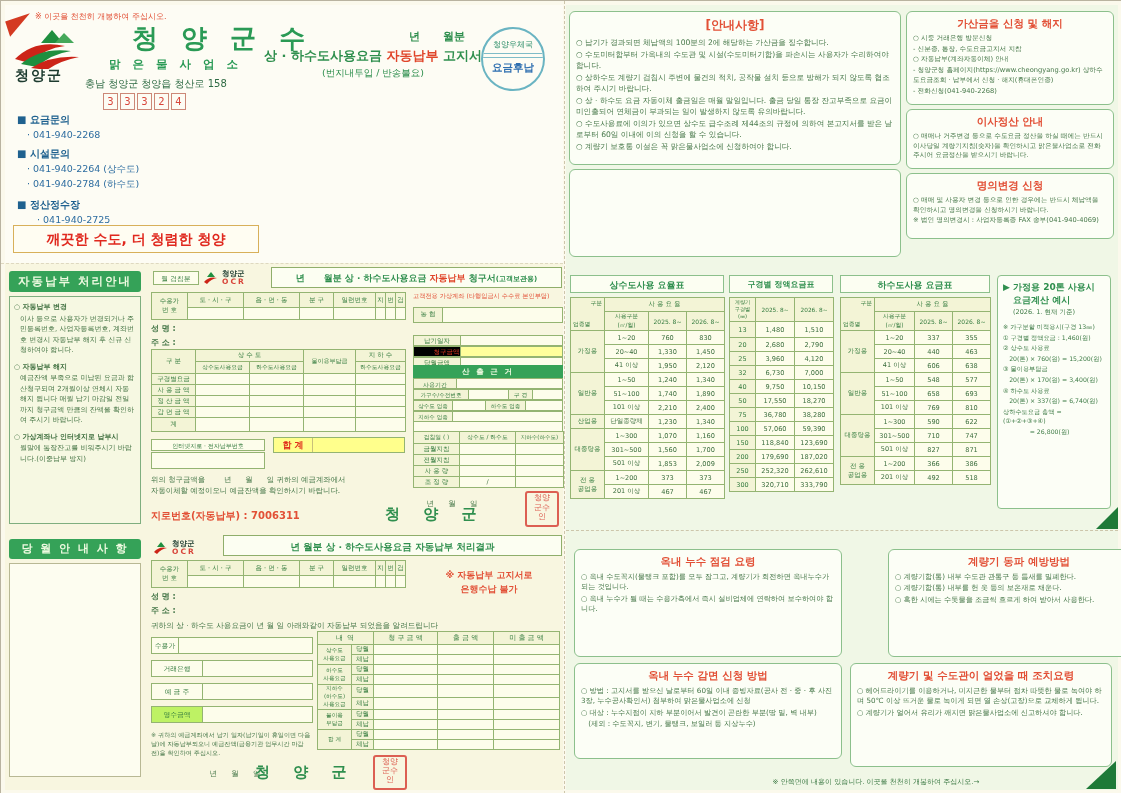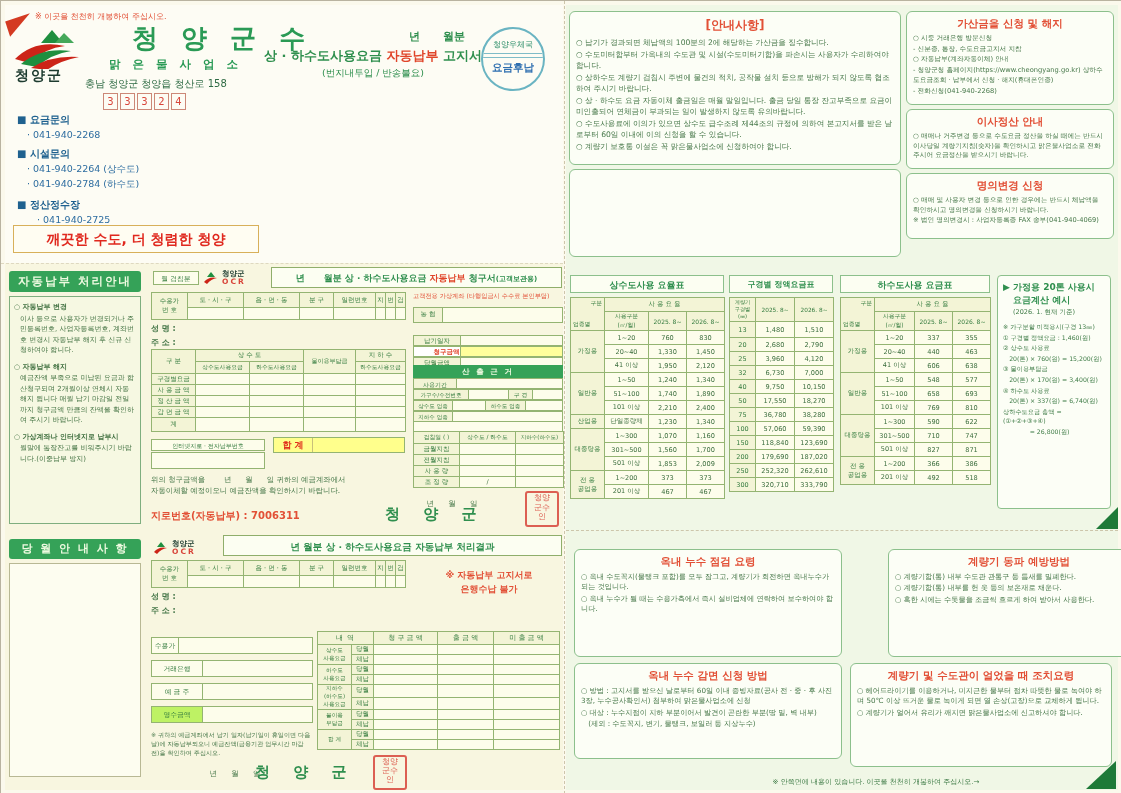--- a/index.html
+++ b/index.html
@@ -201,21 +201,21 @@
 
       <div class="abs gl" style="left:4px;top:60px;font-size:8px;font-weight:bold;">성  명 :</div>
       <div class="abs gl" style="left:4px;top:74px;font-size:8px;font-weight:bold;">주  소 :</div>
 
       <div class="abs" style="left:266px;top:72px;width:150px;">
         <div style="display:flex;height:11px;">
             <div class="lblcell" style="width:48px;font-size:6.5px;line-height:11px;">납기일자</div>
             <div class="valcell" style="flex:1;border-left:none;"></div>
           </div>
         <div style="display:flex;height:11px;">
-            <div class="lblcell" style="width:48px;font-size:6.5px;line-height:11px;background:#ffffff;color:#e03a20;font-weight:bold;padding-left:19px;">청구금액</div>
+            <div class="lblcell" style="width:48px;font-size:6.5px;line-height:11px;background:#000000;color:#e03a20;font-weight:normal;padding-left:19px;">청구금액</div>
             <div class="valcell" style="flex:1;border-left:none;background:#ffff9c;"></div>
           </div>
         <div style="display:flex;height:11px;">
             <div class="lblcell" style="width:48px;font-size:6.5px;line-height:11px;">당월금액</div>
             <div class="valcell" style="flex:1;border-left:none;"></div>
           </div>
         <div style="display:flex;height:11px;">
             <div class="lblcell" style="width:48px;font-size:6.5px;line-height:11px;">미납금액</div>
             <div class="valcell" style="flex:1;border-left:none;"></div>
           </div>
@@ -692,20 +692,21 @@
       </tbody>
         </table>
 
       <div class="abs redtxt" style="left:272px;top:38px;width:140px;text-align:center;font-weight:bold;font-size:9px;line-height:1.5;">
         <div>※ 자동납부 고지서로</div>
         <div>은행수납 불가</div>
       </div>
 
       <div class="abs gl" style="left:4px;top:60px;font-size:8px;font-weight:bold;">성  명 :</div>
       <div class="abs gl" style="left:4px;top:74px;font-size:8px;font-weight:bold;">주  소 :</div>
+      <div class="abs pw gl" style="left:4px;top:90px;width:410px;font-size:7.6px;white-space:nowrap;">귀하의 상 · 하수도 사용요금이        년      월      일 아래와같이 자동납부 되었음을 알려드립니다</div>
 
       <div class="abs" style="left:4px;top:106px;width:162px;">
         <div style="display:flex;height:17px;margin-bottom:6px;">
             <div class="lblcell" style="width:28px;font-size:6.8px;line-height:17px;background:#fdfdeb;">수용가번호</div>
             <div class="valcell" style="flex:1;border-left:none;"></div>
           </div>
         <div style="display:flex;height:17px;margin-bottom:6px;">
             <div class="lblcell" style="width:52px;font-size:6.8px;line-height:17px;background:#fdfdeb;">거래은행</div>
             <div class="valcell" style="flex:1;border-left:none;"></div>
           </div>

